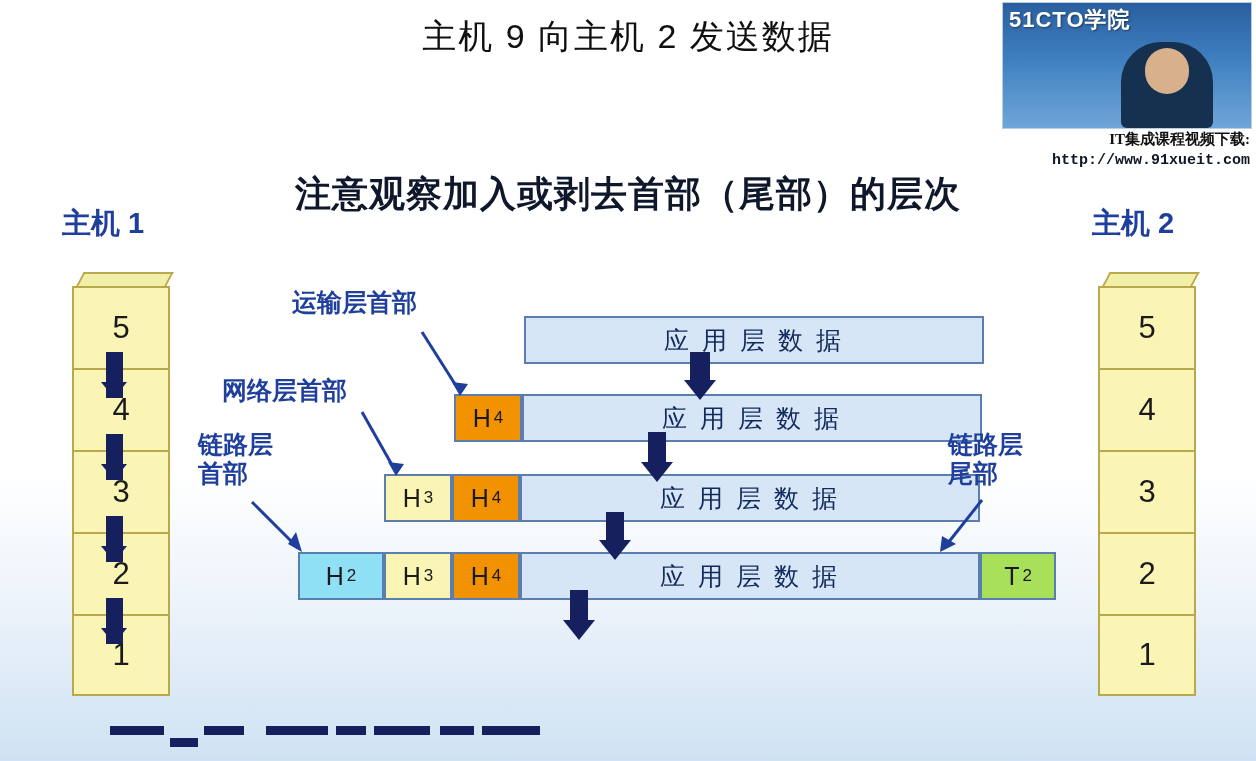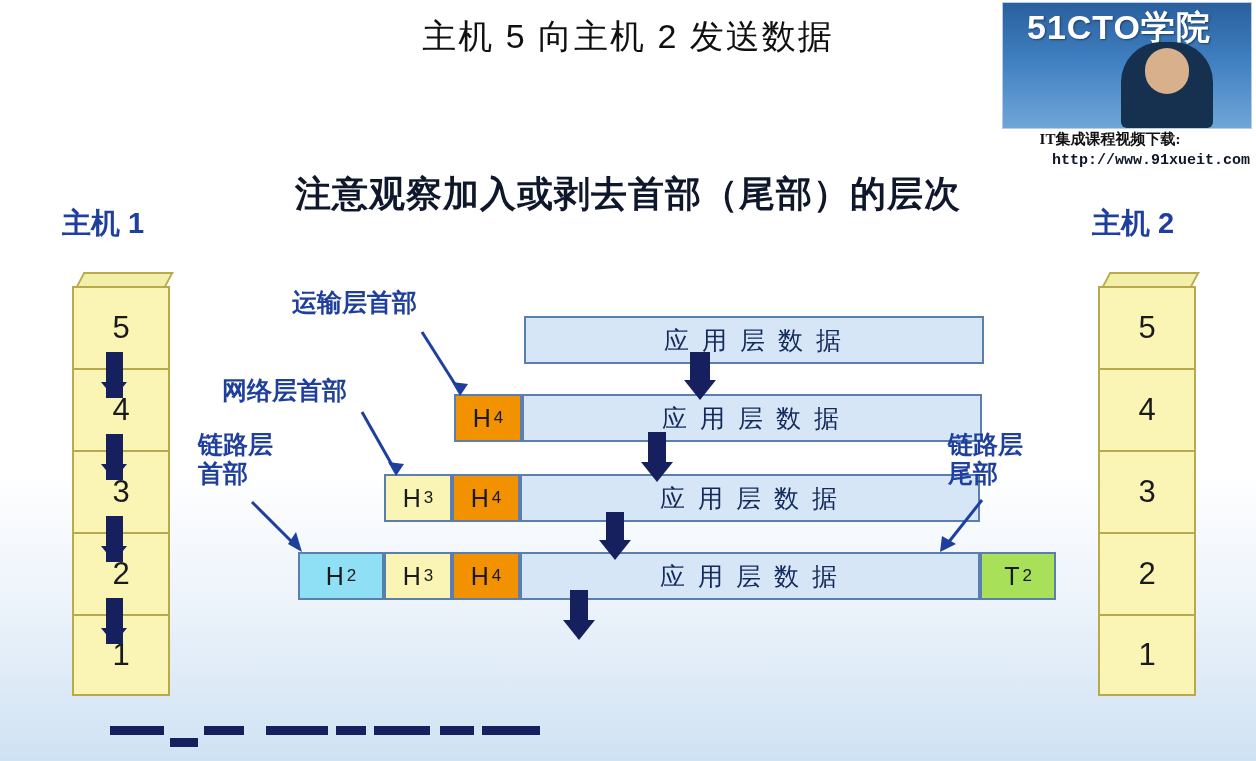--- a/index.html
+++ b/index.html
@@ -46,22 +46,22 @@
     right: 4px;
     top: 2px;
     width: 248px;
     height: 125px;
     background: linear-gradient(to bottom, #2a5f9e 0%, #3f7fc0 45%, #6fa6d8 100%);
     overflow: hidden;
     border: 1px solid #b9cde2;
   }
   #logo-text {
     position: absolute;
-    left: 24px; top: 2px;
-    font-size: 34px;
+    left: 6px; top: 2px;
+    font-size: 22px;
     font-weight: bold;
     color: #ffffff;
     letter-spacing: 1px;
     text-shadow: 1px 1px 2px rgba(0,0,0,.45);
     text-align: right;
   }
   #logo-person {
     position: absolute;
     right: 38px; bottom: 0;
     width: 92px; height: 86px;
@@ -77,21 +77,21 @@
     background: #d9b08c;
     border-radius: 22px;
   }
   #logo-caption-1 {
     position: absolute;
     right: 6px;
     top: 130px;
     font-size: 15px;
     font-weight: bold;
     color: #111;
-    text-align: center;
+    text-align: right;
     width: 280px;
     font-family: "Liberation Serif", serif;
   }
   #logo-caption-2 {
     position: absolute;
     right: 6px;
     top: 152px;
     font-size: 15px;
     font-weight: bold;
     color: #0f172a;
@@ -225,21 +225,21 @@
     position: absolute;
     height: 9px;
     background: #16205e;
   }
 </style>
 </head>
 <body>
 
 <div class="stage">
 
-  <div id="main-title">主机 5 向主机 2 发送数据</div>
+  <div id="main-title">主机 9 向主机 2 发送数据</div>
   <div id="sub-title">注意观察加入或剥去首部（尾部）的层次</div>
 
   <div id="logo-box">
     <div id="logo-text">51CTO学院</div>
     <div id="logo-person"></div>
   </div>
   <div id="logo-caption-1">IT集成课程视频下载:</div>
   <div id="logo-caption-2">http://www.91xueit.com</div>
 
   <div class="host-label" id="host1-label">主机 1</div>

